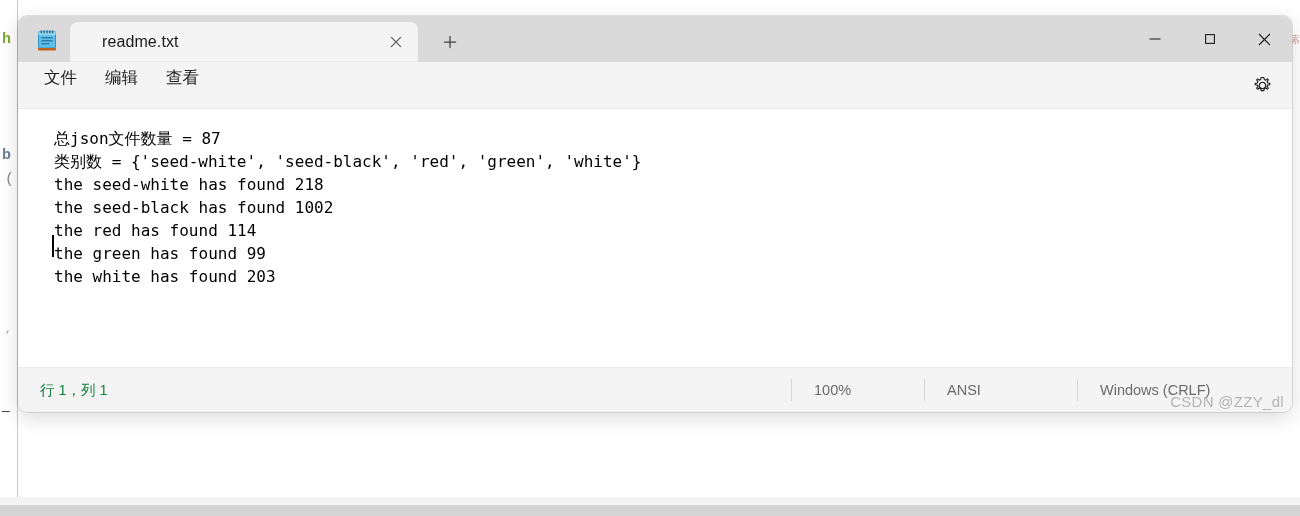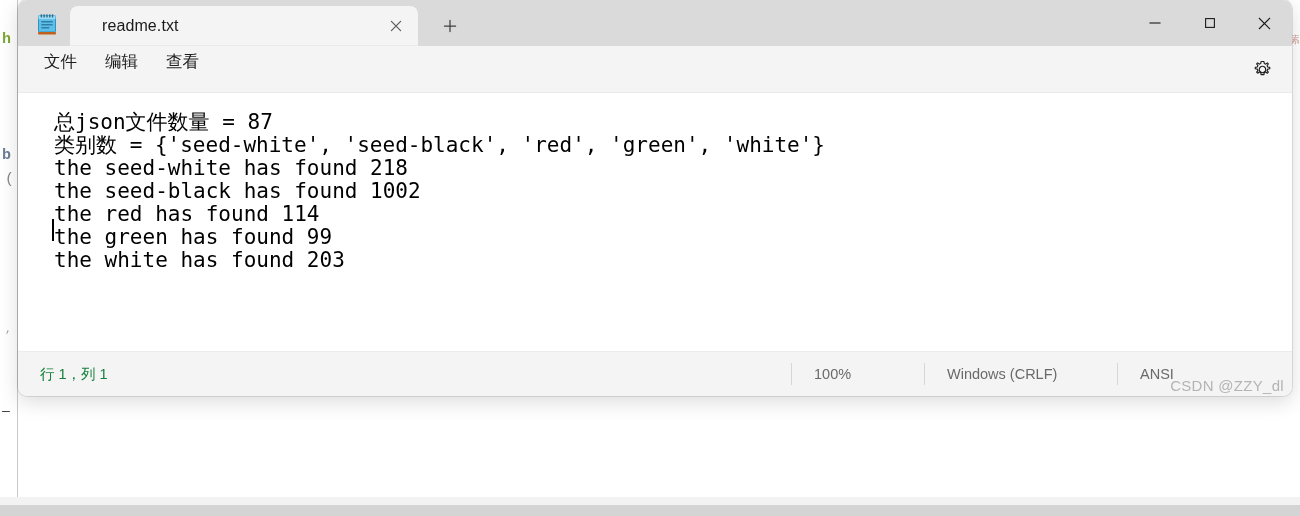--- a/index.html
+++ b/index.html
@@ -62,21 +62,21 @@
   #bg-scrollbar-track {
     position: absolute;
     left: 0; top: 505px;
     width: 1300px; height: 11px;
     background: #d4d4d4;
   }
 
   
   #notepad-window {
     position: absolute;
-    left: 18px; top: 0;
+    left: 18px; top: 16px;
     width: 1274px; height: 396px;
     background: #f9f9f9;
     border-radius: 9px 9px 9px 9px;
     box-shadow: 0 0 0 1px rgba(0,0,0,.10), 0 6px 20px rgba(0,0,0,.14);
     overflow: hidden;
     display: flex;
     flex-direction: column;
   }
 
   
@@ -188,21 +188,21 @@
     flex: 1 1 auto;
     background: #ffffff;
     position: relative;
     overflow: hidden;
   }
   #editor-text {
     position: absolute;
     left: 36px; top: 18px;
     margin: 0;
     font-family: "DejaVu Sans Mono", "Liberation Mono", monospace;
-    font-size: 21px;
+    font-size: 16px;
     line-height: 23px;
     color: #000000;
     white-space: pre;
     letter-spacing: 0;
   }
   #editor-caret {
     position: absolute;
     left: 34px; top: 126px;
     width: 1.5px; height: 22px;
     background: #000000;
@@ -346,19 +346,19 @@
 the seed-black has found 1002
 the red has found 114
 the green has found 99
 the white has found 203</pre>
   </div>
 
   <div id="statusbar">
     <div id="status-position">行 1，列 1</div>
     <div id="status-right">
       <div class="status-cell" id="status-zoom">100%</div>
+      <div class="status-cell" id="status-encoding">ANSI</div>
       <div class="status-cell" id="status-eol">Windows (CRLF)</div>
-      <div class="status-cell" id="status-encoding">ANSI</div>
     </div>
     <div id="watermark">CSDN @ZZY_dl</div>
   </div>
 
 </div>
 
 </body></html>

